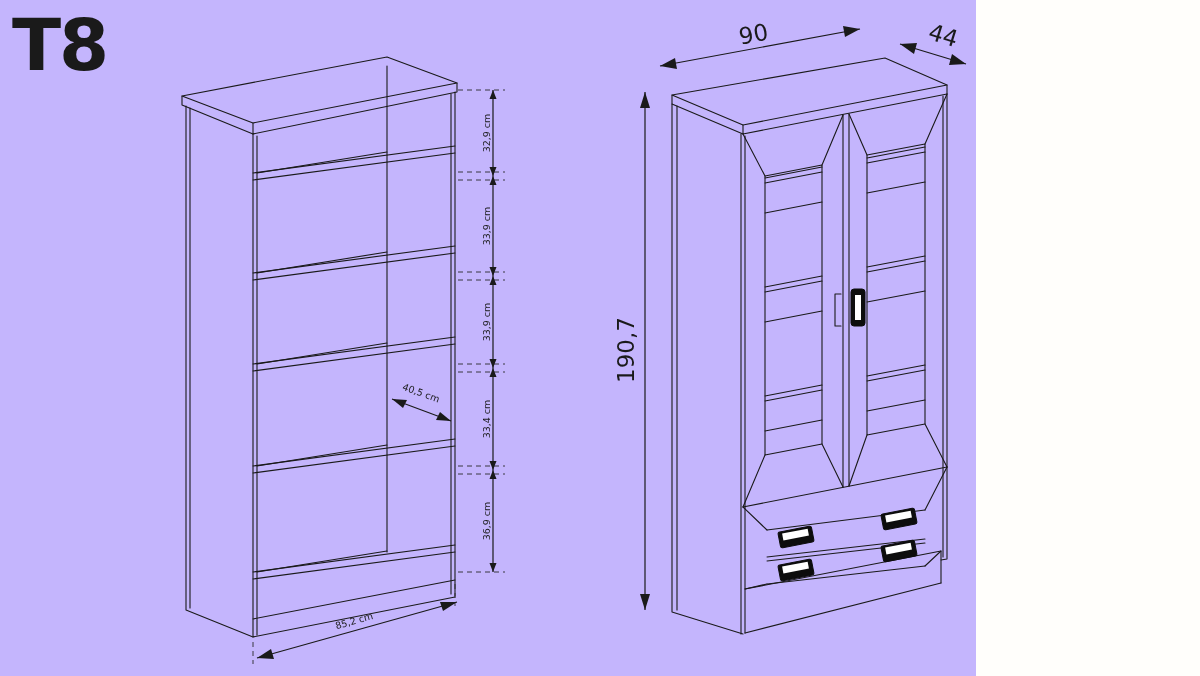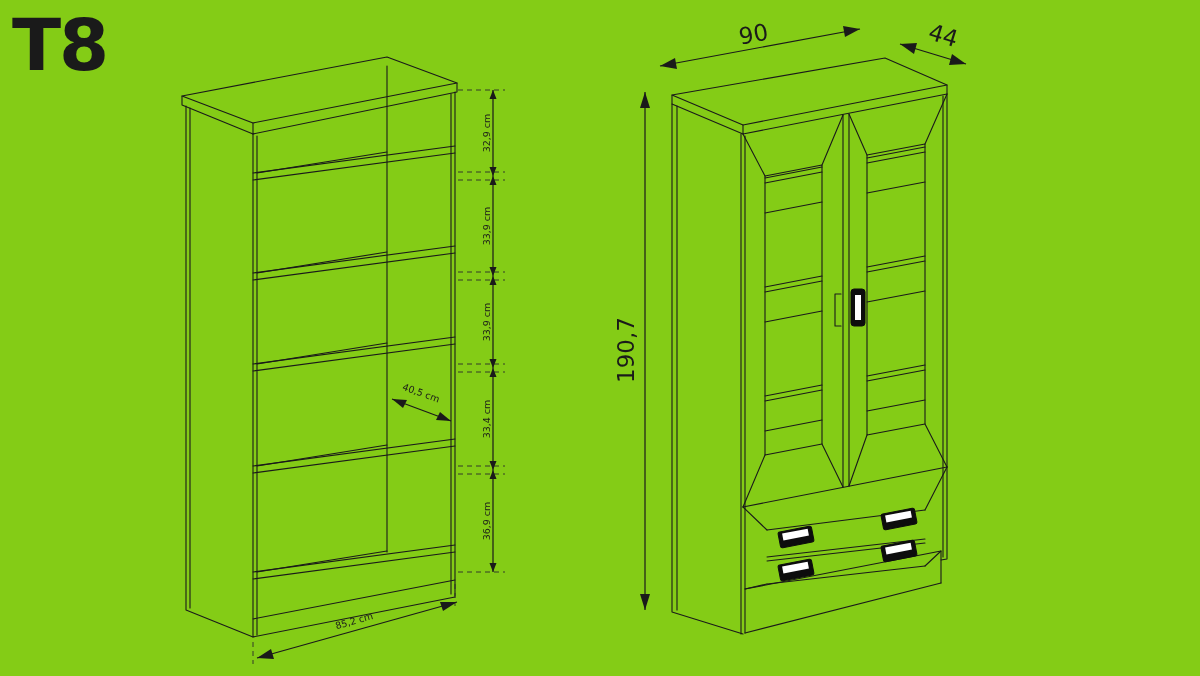--- a/index.html
+++ b/index.html
@@ -1,16 +1,16 @@
 <!DOCTYPE html>
 <html><head>
 <meta charset="utf-8">
 <style>
   html,body{margin:0;padding:0;background:#fffefb;}
-  .canvas{position:relative;width:1200px;height:676px;background:#84cc16;overflow:hidden;
+  .canvas{position:relative;width:976px;height:676px;background:#c4b5fd;overflow:hidden;
           font-family:"DejaVu Sans",sans-serif;}
   svg text{font-family:"DejaVu Sans",sans-serif;fill:#1a1a1a;stroke:none;}
   .title-text{font-size:72px;font-weight:bold;letter-spacing:-2px;}
   .dim-sm{font-size:9.5px;}
   .dim-lg{font-size:23px;}
   .ln{stroke:#1a1a1a;stroke-width:1.1;fill:none;stroke-linecap:round;stroke-linejoin:round;}
   .dashed{stroke:#2b2b2b;stroke-width:0.9;fill:none;stroke-dasharray:5 4;}
   .dimln{stroke:#1a1a1a;stroke-width:1.2;fill:none;}
   .arrow{fill:#1a1a1a;stroke:none;}
   .handle{fill:#0d0d0d;stroke:#0d0d0d;}

